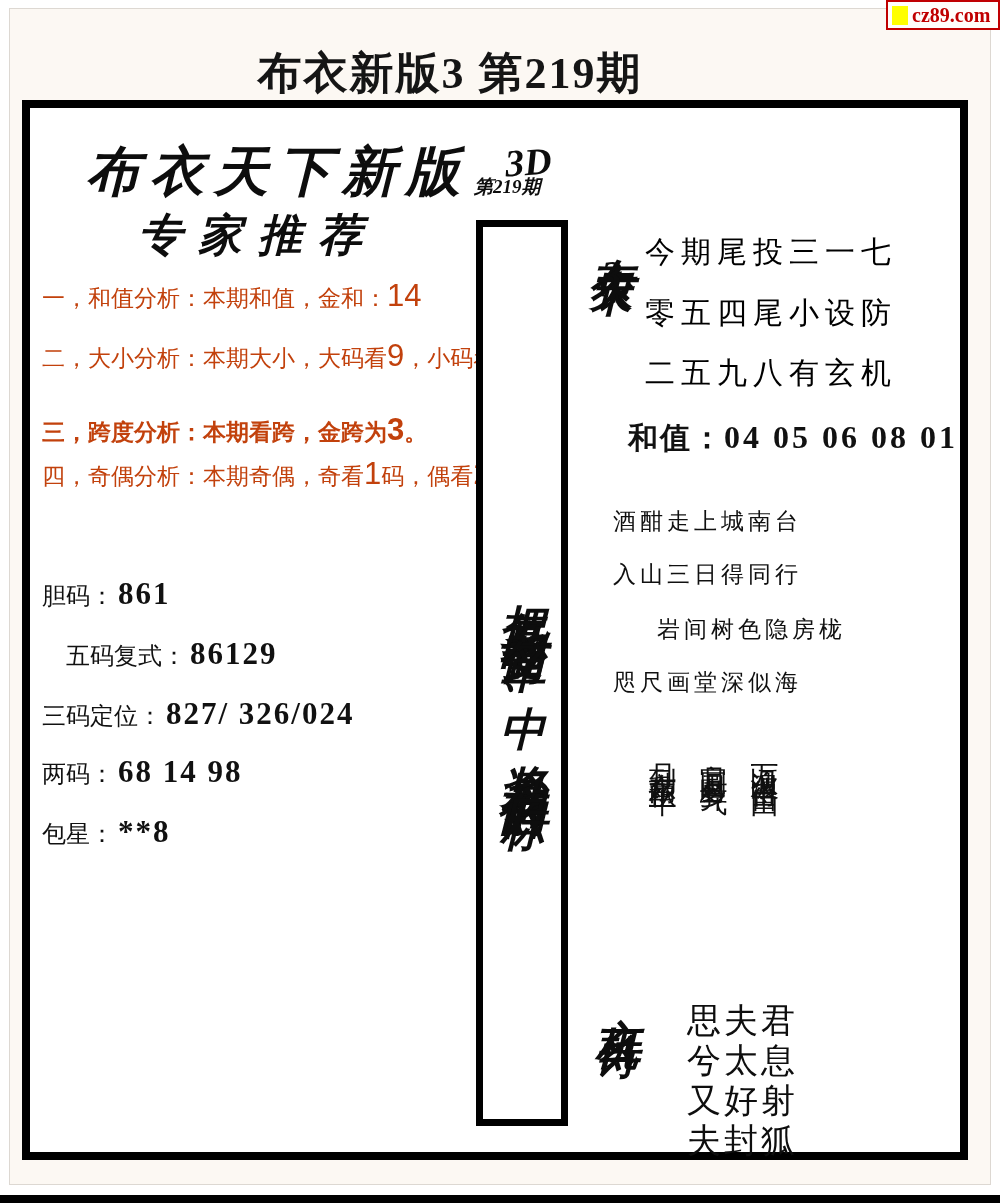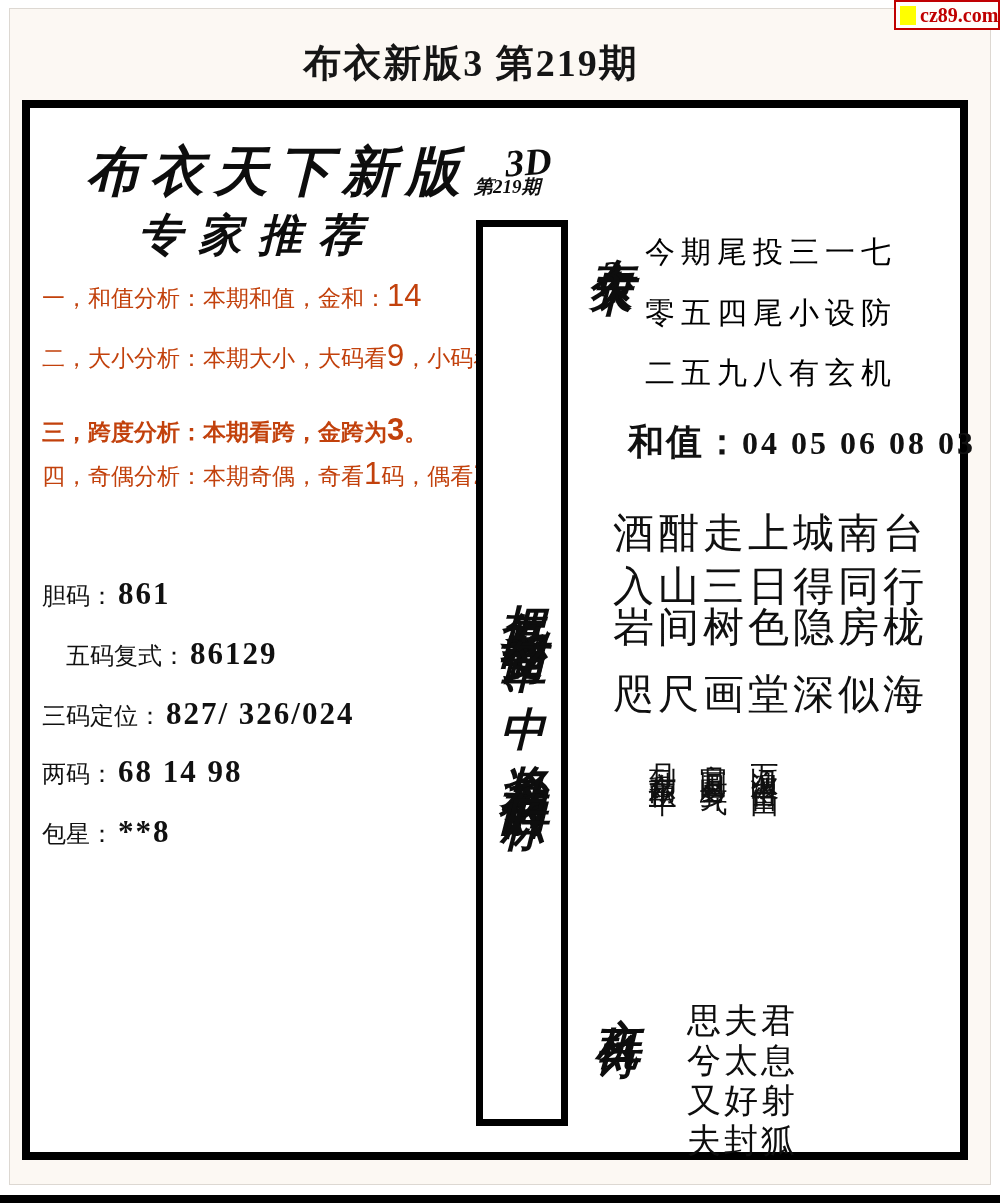--- a/index.html
+++ b/index.html
@@ -1,27 +1,27 @@
 <!DOCTYPE html>
 <html><head>
 <meta charset="utf-8">
 <style>
   html,body{margin:0;padding:0;background:#fff;}
   .screen{position:relative;width:1000px;height:1203px;background:#ffffff;
     font-family:"Liberation Serif",serif;color:#111;overflow:hidden;}
   .page-frame{position:absolute;left:9px;top:8px;right:9px;bottom:18px;
     border:1px solid #ddd8d2;background:#fcf8f3;}
   
-  .badge{position:absolute;right:0;top:0;width:106px;height:30px;background:#fffefb;
+  .badge{position:absolute;right:0;top:0;width:114px;height:30px;background:#fffefb;
     border:2px solid #c00000;box-sizing:border-box;display:flex;align-items:center;gap:4px;padding:4px 4px;}
   .badge-square{width:16px;height:19px;background:#ffff00;flex:0 0 auto;}
   .badge-text{color:#c00000;font-size:20px;font-weight:bold;white-space:nowrap;}
   
-  .title{position:absolute;left:0;top:38px;width:900px;text-align:center;
-    font-size:38px;font-weight:bold;letter-spacing:2px;color:#151515;padding-left:21px;}
+  .title{position:absolute;left:0;top:44px;width:900px;text-align:center;
+    font-size:44px;font-weight:bold;letter-spacing:2px;color:#151515;}
   
   .main-box{position:absolute;left:22px;top:100px;width:946px;height:1060px;
     border:8px solid #000;box-sizing:border-box;background:#fff;}
   .abs{position:absolute;}
   .callig{font-family:"Liberation Serif",serif;font-weight:bold;font-style:italic;color:#0d0d0d;}
   
   .brand{left:38px;top:28px;width:420px;text-align:center;font-size:54px;letter-spacing:10px;white-space:nowrap;}
   .subtitle{left:78px;top:98px;width:300px;text-align:center;font-size:44px;letter-spacing:16px;white-space:nowrap;}
   .analysis{left:12px;width:450px;font-family:"Liberation Sans",sans-serif;
     font-size:23px;color:#c2410c;white-space:nowrap;}
@@ -33,23 +33,23 @@
   .game{left:475px;top:32px;font-size:38px;transform:rotate(-4deg);}
   .issue{left:444px;top:66px;font-size:19px;white-space:nowrap;}
   .strip{left:446px;top:112px;width:92px;height:906px;border:7px solid #000;box-sizing:border-box;
     display:flex;flex-direction:column;align-items:center;justify-content:center;gap:52px;background:#fff;}
   .vtext{writing-mode:vertical-rl;text-orientation:upright;}
   .strip .vtext{font-size:45px;letter-spacing:7px;line-height:1;}
   
   .brand-v{left:560px;top:116px;font-size:43px;letter-spacing:7px;line-height:1;}
   .tip{left:615px;white-space:nowrap;font-size:30px;letter-spacing:6px;color:#000000;}
   .sum-line{left:598px;top:310px;white-space:nowrap;font-weight:bold;}
-  .sum-label{font-size:36px;letter-spacing:2px;text-align:right;}
+  .sum-label{font-size:30px;letter-spacing:2px;text-align:right;}
   .sum-values{font-size:32px;letter-spacing:3px;}
-  .poem-line{left:583px;white-space:nowrap;font-size:41px;letter-spacing:4px;color:#101010;}
+  .poem-line{left:583px;white-space:nowrap;font-size:23px;letter-spacing:4px;color:#101010;}
   .vcols{left:618px;top:634px;display:flex;flex-direction:row;gap:23px;}
   .vcols .vtext{font-size:28px;letter-spacing:4px;line-height:1;color:#101010;}
   .mystic-label{left:564px;top:874px;font-size:44px;letter-spacing:9px;line-height:1;}
   .verse-line{left:657px;white-space:nowrap;font-size:34px;letter-spacing:3px;color:#0e0e0e;}
   .bottom-bar{position:absolute;left:0;top:1195px;width:1000px;height:8px;background:#000;}
 </style>
 </head>
 <body>
 
 <div class="screen">
@@ -85,26 +85,26 @@
       <div class="vtext callig">中、奖是我们的目标</div>
     </div>
 
     <div class="abs vtext callig brand-v">布衣天下3</div>
 
     <div class="abs tip" style="top:124px;">今期尾投三一七</div>
     <div class="abs tip" style="top:185px;">零五四尾小设防</div>
     <div class="abs tip" style="top:245px;">二五九八有玄机</div>
 
     <div class="abs sum-line">
-      <span class="sum-label">和值：</span><span class="sum-values">04 05 06 08 03</span>
+      <span class="sum-label">和值：</span><span class="sum-values">04 05 06 08 01</span>
     </div>
 
     <div class="abs poem-line" style="top:398px;">酒酣走上城南台</div>
     <div class="abs poem-line" style="top:451px;">入山三日得同行</div>
-    <div class="abs poem-line" style="top:492px;">岩间树色隐房栊</div>
+    <div class="abs poem-line" style="top:506px;margin-left:44px;">岩间树色隐房栊</div>
     <div class="abs poem-line" style="top:559px;">咫尺画堂深似海</div>
 
     <div class="abs vcols">
       <div class="vtext">月到东南秋正半</div>
       <div class="vtext">宝月圆时多异气</div>
       <div class="vtext">万顷波中得自由</div>
     </div>
 
     <div class="abs vtext callig mystic-label">玄机诗</div>
     <div class="abs verse-line" style="top:890px;">思夫君</div>

